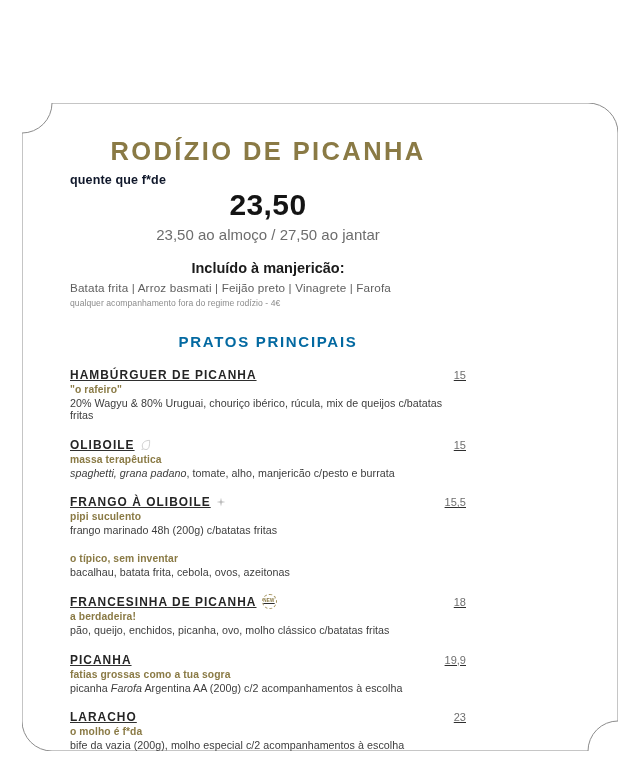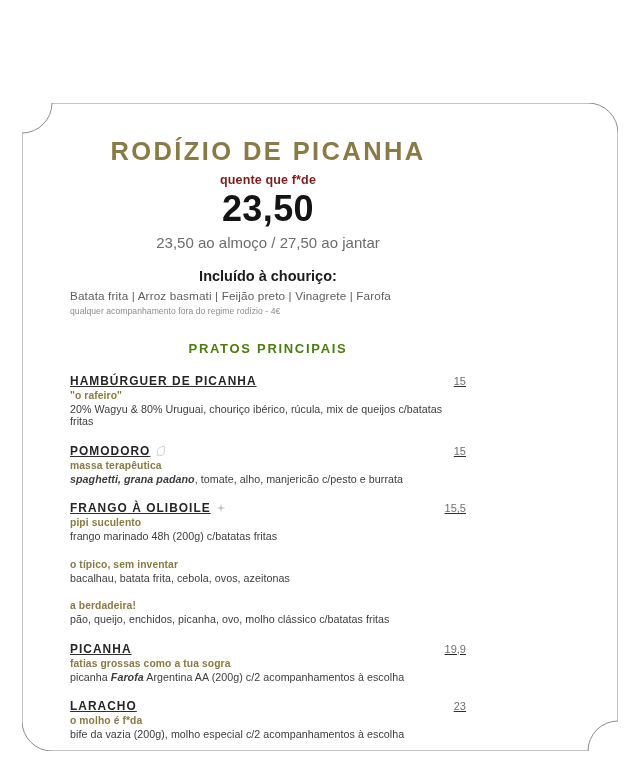--- a/index.html
+++ b/index.html
@@ -41,30 +41,29 @@
   .restaurant-title {
     margin: 34px 0 0 0;
     text-align: center;
     font-size: 25.5px;
     font-weight: bold;
     letter-spacing: 2.4px;
     color: #8a7a45;
   }
   .tagline {
     margin: 7px 0 0 0;
-    text-align: center;
     font-size: 12.5px;
     font-weight: bold;
     letter-spacing: .15px;
-    color: #7f1d1d;
+    color: #0f172a;
   }
   .headline-price {
     margin: 1px 0 0 0;
     text-align: center;
-    font-size: 36px;
+    font-size: 30px;
     font-weight: bold;
     letter-spacing: .4px;
     color: #141414;
   }
   .price-note {
     margin: 4px 0 0 0;
     text-align: center;
     font-size: 15px;
     color: #6d6d6d;
   }
@@ -93,24 +92,24 @@
     margin: 4px 0 0 0;
     font-size: 8.6px;
     color: #8c8c8c;
     letter-spacing: .05px;
   }
 
   
   .section-heading {
     margin: 25px 0 0 0;
     text-align: center;
-    font-size: 13px;
+    font-size: 15px;
     font-weight: bold;
     letter-spacing: 1.7px;
-    color: #4d7c0f;
+    color: #0369a1;
   }
 
   
   #dish-list { margin-top: 18px; }
 
   .dish {
     position: relative;
     margin-bottom: 16.5px;
   }
   .dish-head {
@@ -143,21 +142,21 @@
     font-weight: bold;
     color: #8a7a45;
     letter-spacing: .1px;
   }
   .dish-desc {
     margin-top: 2px;
     font-size: 10.7px;
     color: #3d3d3d;
     letter-spacing: .05px;
   }
-  .dish-desc em { font-style: italic; font-weight: bold; }
+  .dish-desc em { font-style: italic; }
 
   
   .leaf-icon { display: inline-block; width: 11px; height: 11px; opacity: .45; }
   .leaf-icon svg { display: block; width: 11px; height: 11px; }
   .sparkle-icon { display: inline-block; width: 10px; height: 10px; opacity: .6; }
   .sparkle-icon svg { display: block; width: 10px; height: 10px; }
   .new-badge {
     display: inline-flex;
     align-items: center;
     justify-content: center;
@@ -181,41 +180,41 @@
   </svg>
 </div>
 
 <div id="menu-content">
 
   <h1 class="restaurant-title">RODÍZIO DE PICANHA</h1>
   <div class="tagline">quente que f*de</div>
   <div class="headline-price">23,50</div>
   <div class="price-note">23,50 ao almoço / 27,50 ao jantar</div>
 
-  <h2 class="included-heading">Incluído à chouriço:</h2>
+  <h2 class="included-heading">Incluído à manjericão:</h2>
   <div class="included-sides">Batata frita | Arroz basmati | Feijão preto | Vinagrete | Farofa</div>
   <div class="included-fineprint">qualquer acompanhamento fora do regime rodízio - 4€</div>
 
   <h2 class="section-heading">PRATOS PRINCIPAIS</h2>
 
   <div id="dish-list">
       <div class="dish">
         <div class="dish-head">
           <div class="dish-name-wrap">
             <span class="dish-name">HAMBÚRGUER DE PICANHA</span>
           </div>
           <span class="dish-price">15</span>
         </div>
         <div class="dish-slogan">"o rafeiro"</div>
         <div class="dish-desc">20% Wagyu &amp; 80% Uruguai, chouriço ibérico, rúcula, mix de queijos c/batatas fritas</div>
       </div>
       <div class="dish">
         <div class="dish-head">
           <div class="dish-name-wrap">
-            <span class="dish-name">POMODORO</span>
+            <span class="dish-name">OLIBOILE</span>
             <span class="leaf-icon">
               <svg viewBox="0 0 24 24">
                 <path d="M21 3c-9 0-16 4-16 12 0 2 .6 3.8 1.6 5.2L4 23l1.2 1 2.6-2.6C9.2 22.4 11 23 13 23c8 0 8-12 8-20z" fill="none" stroke="#7a7a7a" stroke-width="1.7" stroke-linejoin="round"></path>
               </svg>
             </span>
           </div>
           <span class="dish-price">15</span>
         </div>
         <div class="dish-slogan">massa terapêutica</div>
         <div class="dish-desc"><em>spaghetti, grana padano</em>, tomate, alho, manjericão c/pesto e burrata</div>
@@ -233,20 +232,27 @@
           <span class="dish-price">15,5</span>
         </div>
         <div class="dish-slogan">pipi suculento</div>
         <div class="dish-desc">frango marinado 48h (200g) c/batatas fritas</div>
       </div>
       <div class="dish">
         <div class="dish-slogan">o típico, sem inventar</div>
         <div class="dish-desc">bacalhau, batata frita, cebola, ovos, azeitonas</div>
       </div>
       <div class="dish">
+        <div class="dish-head">
+          <div class="dish-name-wrap">
+            <span class="dish-name">FRANCESINHA DE PICANHA</span>
+            <span class="new-badge">NEW</span>
+          </div>
+          <span class="dish-price">18</span>
+        </div>
         <div class="dish-slogan">a berdadeira!</div>
         <div class="dish-desc">pão, queijo, enchidos, picanha, ovo, molho clássico c/batatas fritas</div>
       </div>
       <div class="dish">
         <div class="dish-head">
           <div class="dish-name-wrap">
             <span class="dish-name">PICANHA</span>
           </div>
           <span class="dish-price">19,9</span>
         </div>

